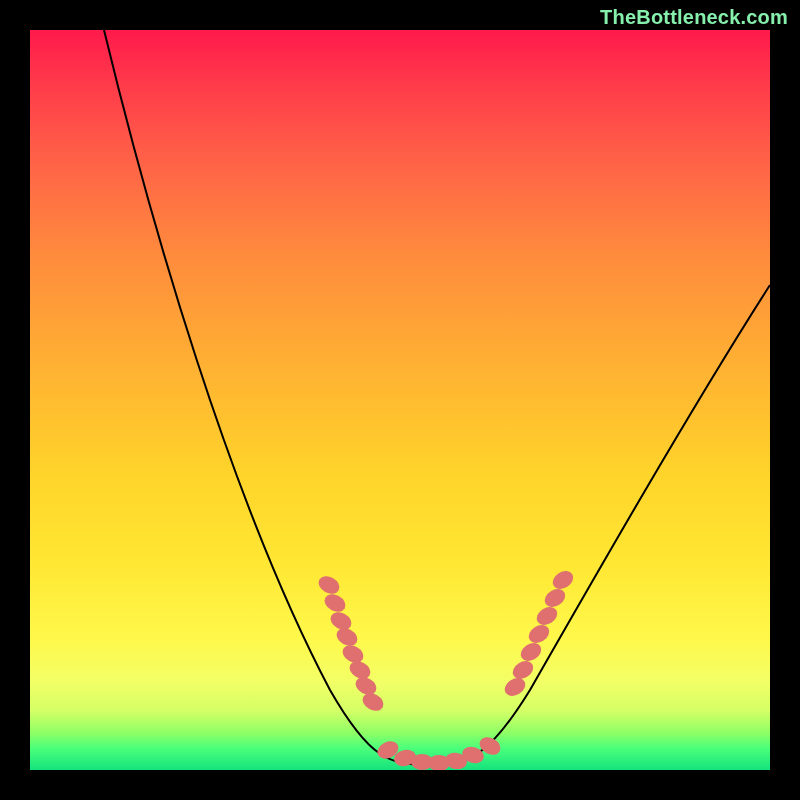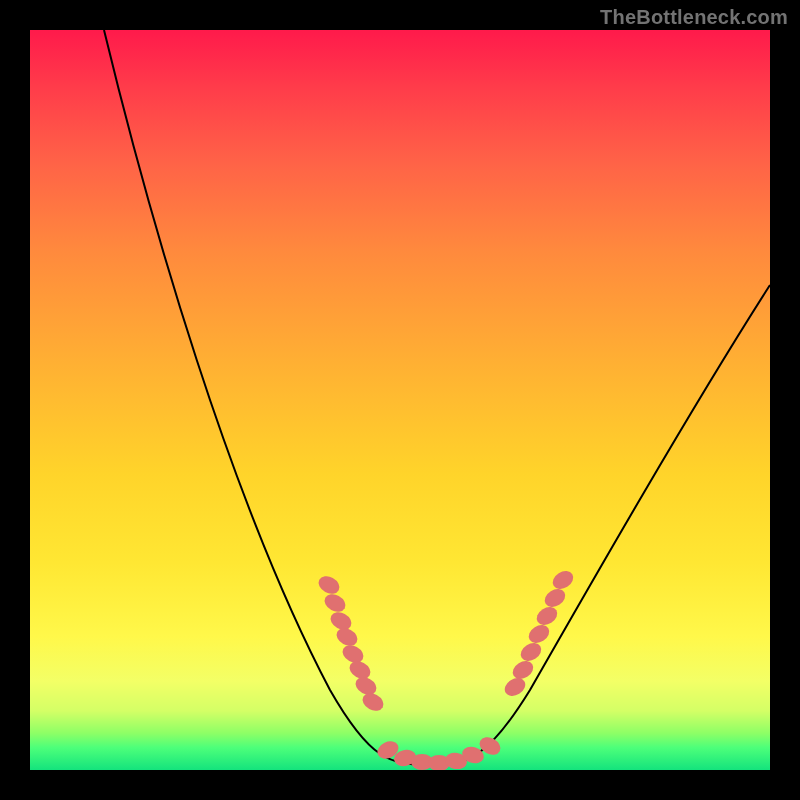--- a/index.html
+++ b/index.html
@@ -55,21 +55,21 @@
   }
   .beads ellipse {
     fill: #e07070;
   }
   .attribution {
     position: absolute;
     top: 6px;
     right: 12px;
     font-size: 20px;
     font-weight: 600;
-    color: #737373;
+    color: #86efac;
     letter-spacing: 0.2px;
   }
 </style>
 </head>
 <body>
 
 <div class="frame">
   <div class="plot-area">
     <svg class="curve-svg" viewBox="0 0 740 740">
       <path class="curve-path" d="M 74 0

